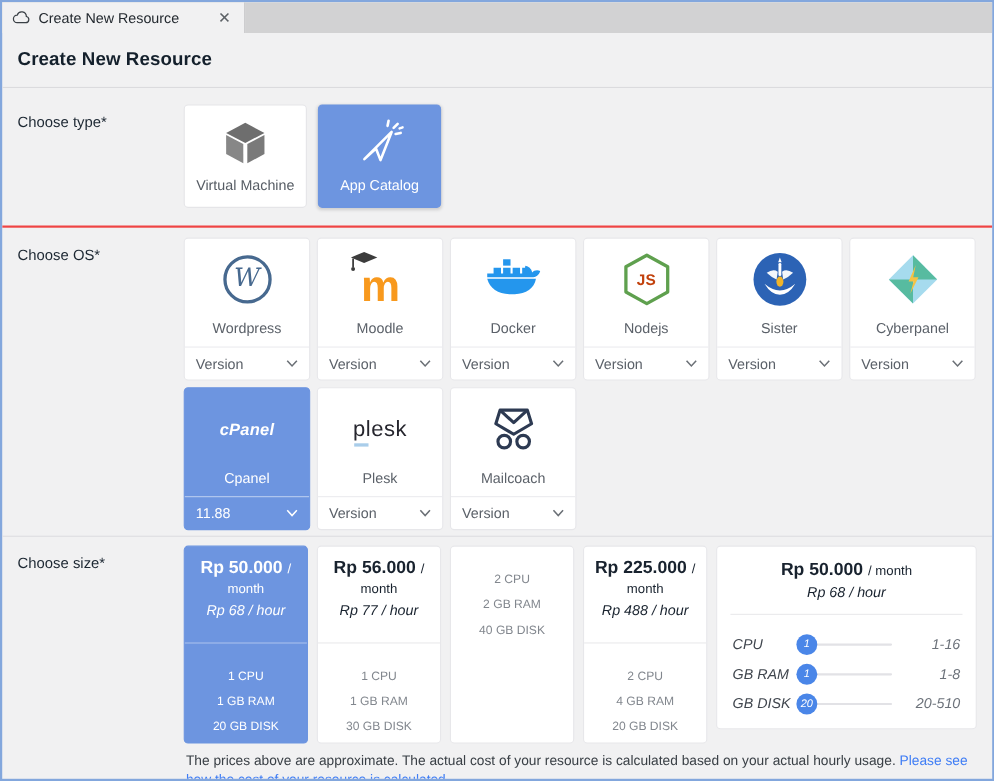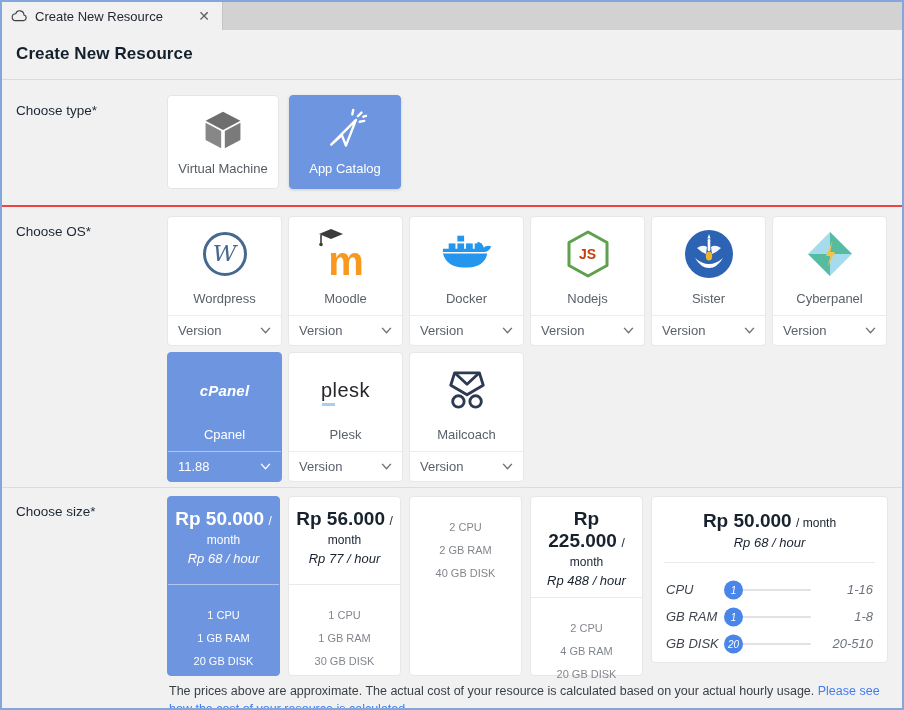--- a/index.html
+++ b/index.html
@@ -53,21 +53,21 @@
   .moodle-m { font-size:40px; font-weight:700; color:#f8991d; line-height:.72; letter-spacing:-1px; }
   .moodle-cap { position:absolute; left:-2px; top:-4px; }
   .node-box { position:relative; width:46px; height:50px; }
   .node-js { position:absolute; inset:0; display:flex; align-items:center; justify-content:center; font-size:14px; font-weight:700; color:#c2410c; }
 
   
   .size-wrap { display:flex; flex-direction:column; }
   .size-row { display:flex; gap:8px; }
   .size-card { width:113px; height:180px; background:#fff; border:1px solid #e7e7ea; border-radius:4px; cursor:pointer; }
   .price-box { padding:11px 7px 9px; text-align:center; border-bottom:1px solid #e9e9ec; min-height:88px; color:#18222e; }
-  .price-big { font-size:19px; font-weight:700; }
+  .price-big { font-size:16px; font-weight:700; }
   .price-per { font-size:12px; }
   .price-hour { font-size:13px; margin-top:3px;font-style:italic; }
   .specs { padding:13px 2px; text-align:center; }
   .spec { font-size:11px; color:#82878e; margin:11px 0; }
   .size-card.selected { background:#6d95e0; border-color:#6d95e0; color:#fff; }
   .size-card.selected .price-box { color:#fff; border-bottom:1px solid rgba(255,255,255,.45); }
   .size-card.selected .spec { color:#fff; }
 
   .custom-card { width:237px; height:167px; background:#fff; border:1px solid #e7e7ea; border-radius:4px; }
   .custom-head { text-align:center; padding:13px 12px 12px; margin:0 12px; border-bottom:1px solid #e9e9ec; color:#18222e; }

